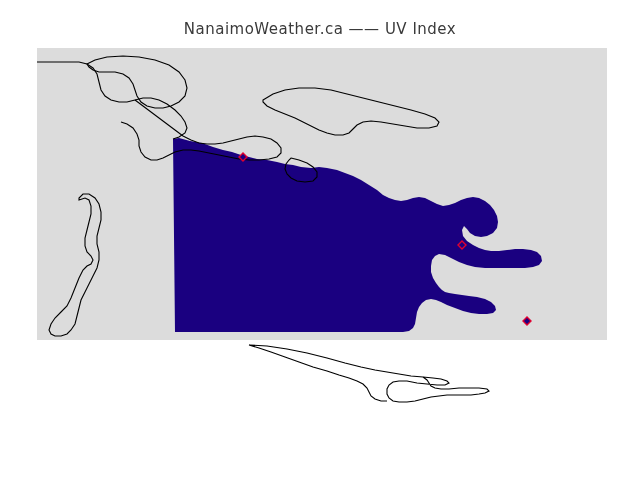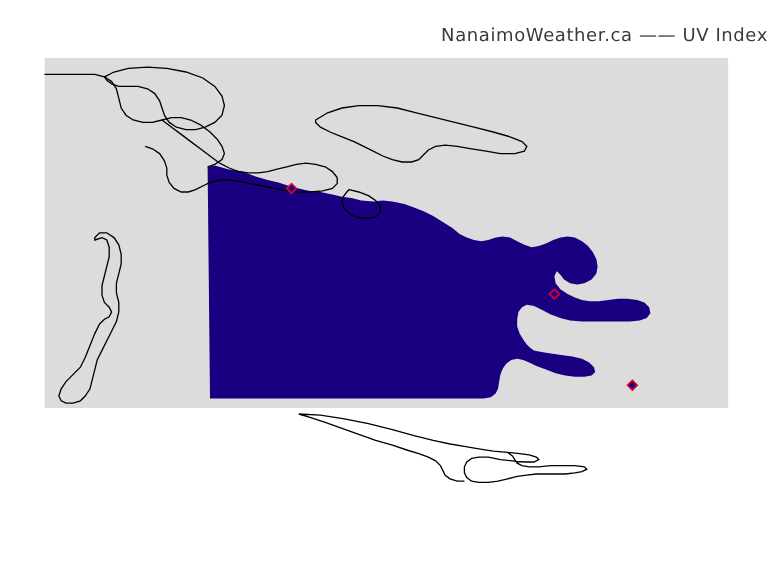--- a/index.html
+++ b/index.html
@@ -13,21 +13,21 @@
     height: 480px;
     background: #ffffff;
     font-family: "DejaVu Sans", sans-serif;
     overflow: hidden;
   }
   #title {
     position: absolute;
     left: 0;
     top: 20px;
     width: 640px;
-    text-align: right;
+    text-align: center;
     font-size: 15px;
     color: #3a3a3a;
     letter-spacing: 0.5px;
     font-family: "DejaVu Sans", sans-serif;
   }
   
   #map-panel {
     position: absolute;
     left: 27px;
     top: 40px;

